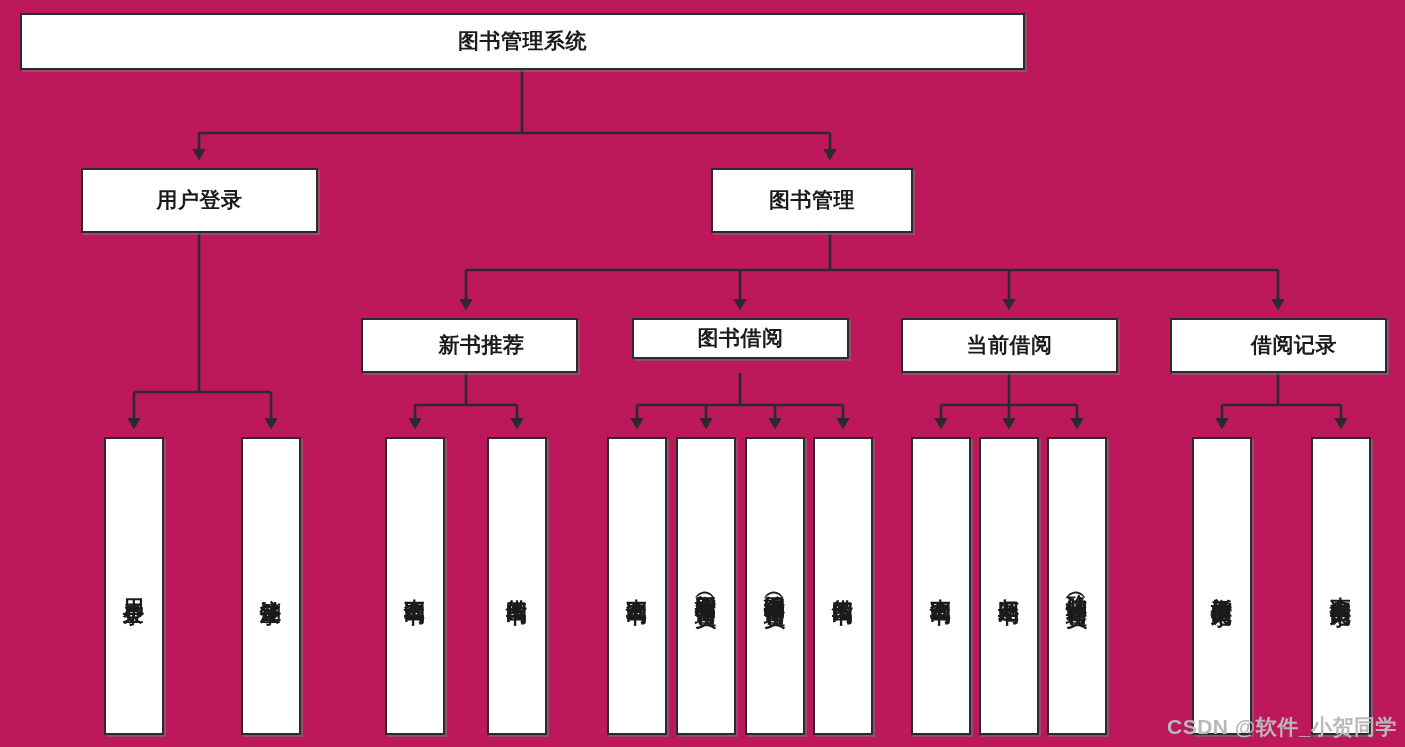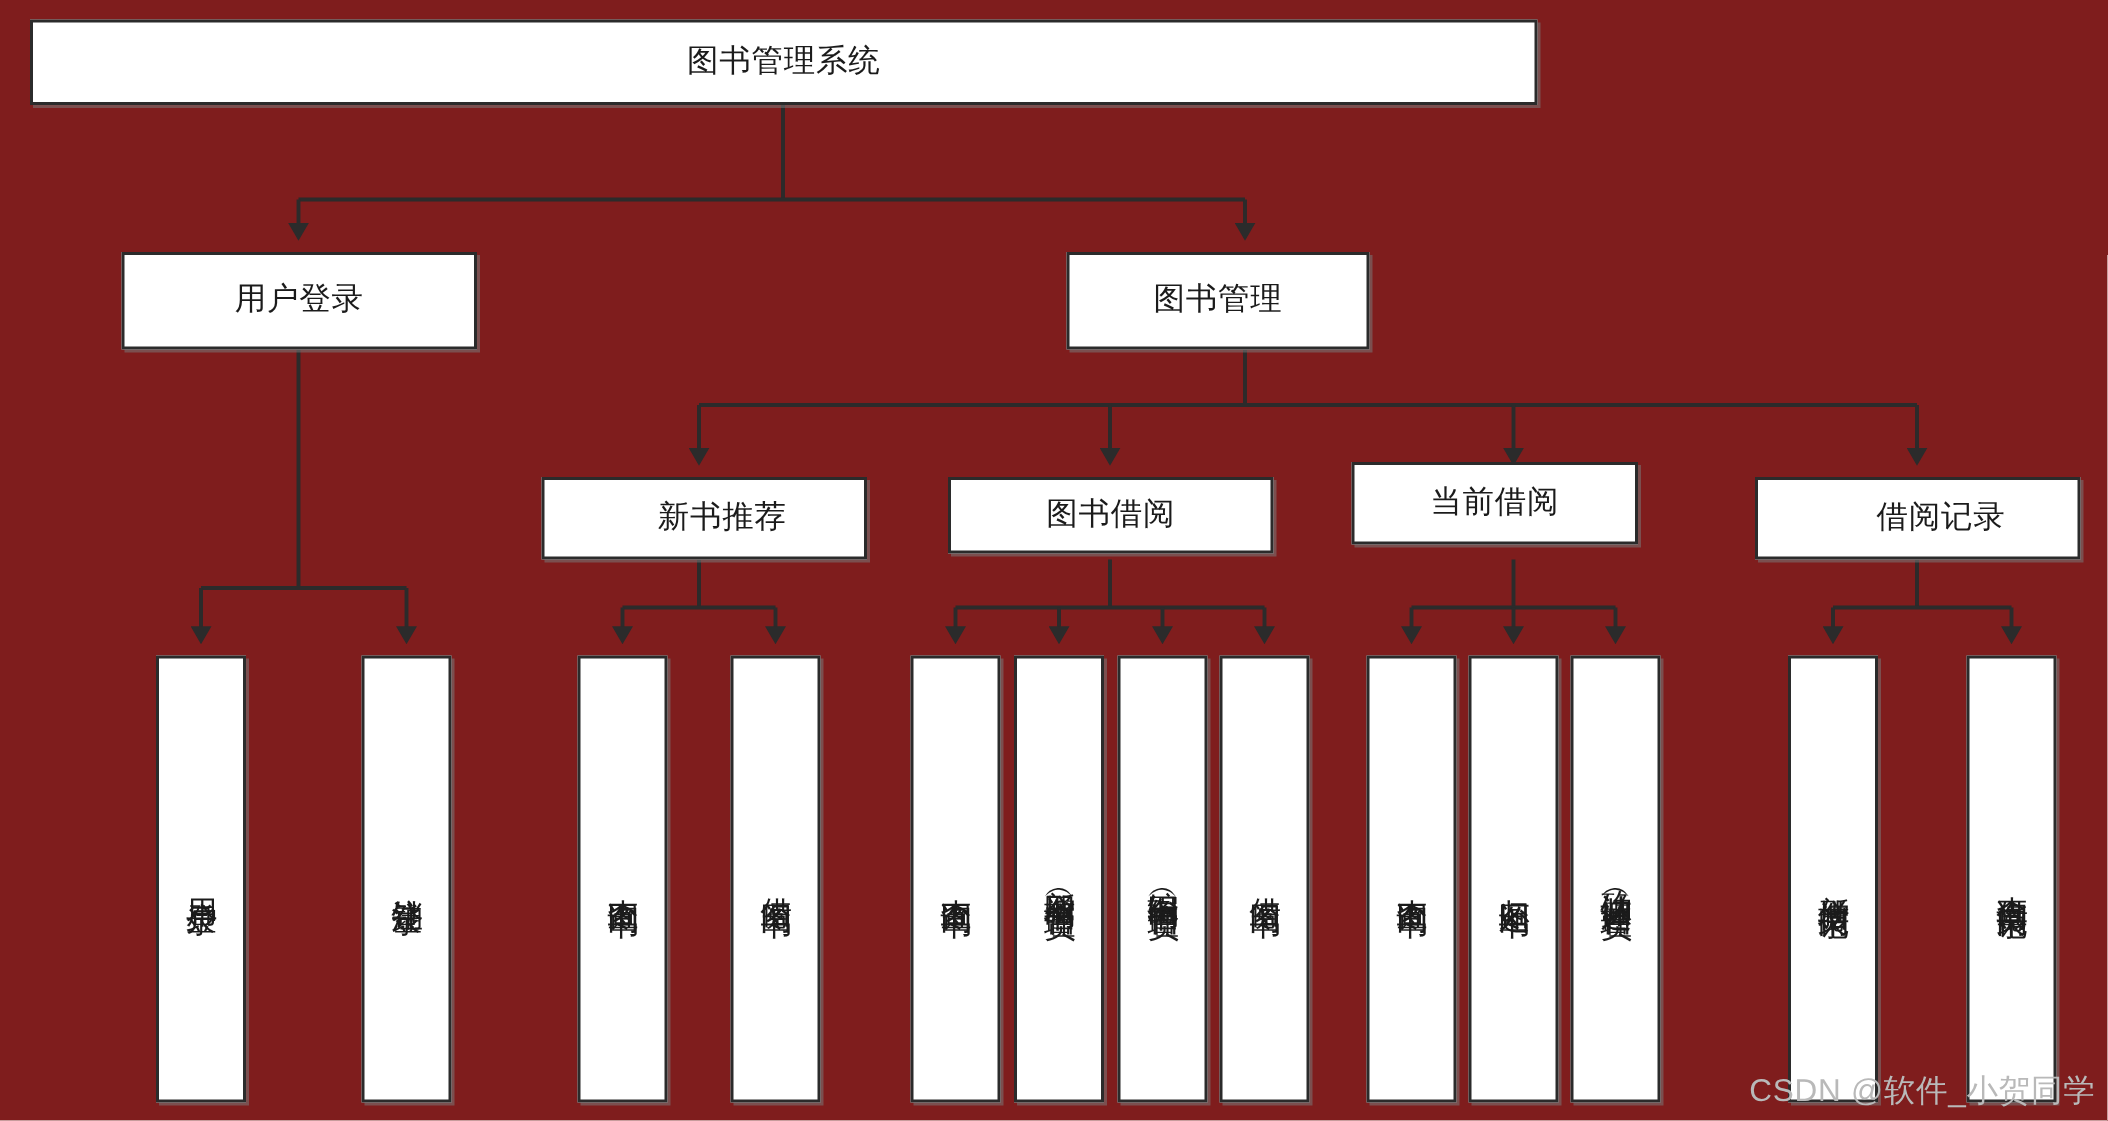--- a/index.html
+++ b/index.html
@@ -7,22 +7,23 @@
     padding: 0;
     background: #ffffff;
   }
   body {
     font-family: "Liberation Sans", "DejaVu Sans", sans-serif;
   }
   #stage {
     position: relative;
     width: 1405px;
     height: 747px;
-    background: #7f1d1d;
+    background: #be185d;
     overflow: hidden;
+    font-weight: bold;
   }
   #wires {
     position: absolute;
     left: 0;
     top: 0;
     width: 1405px;
     height: 747px;
     pointer-events: none;
   }
   .node {
@@ -137,25 +138,25 @@
   </div>
 
   <div class="node horiz" style="left:711px; top:168px; width:202px; height:65px;">
     <span class="lbl">图书管理</span>
   </div>
 
   <div class="node horiz" style="left:361px; top:318px; width:217px; height:55px;padding-left:24px;">
     <span class="lbl">新书推荐</span>
   </div>
 
-  <div class="node horiz" style="left:632px; top:318px; width:217px; height:51px;">
+  <div class="node horiz" style="left:632px; top:318px; width:217px; height:41px;">
     <span class="lbl">图书借阅</span>
   </div>
 
-  <div class="node horiz" style="left:901px; top:308px; width:191px; height:55px;">
+  <div class="node horiz" style="left:901px; top:318px; width:217px; height:55px;">
     <span class="lbl">当前借阅</span>
   </div>
 
   <div class="node horiz" style="left:1170px; top:318px; width:217px; height:55px;padding-left:31px;">
     <span class="lbl">借阅记录</span>
   </div>
 
   <div class="node vert" style="left:104px; top:437px; width:60px; height:298px;">
     <span class="lbl">用户登录</span>
   </div>

